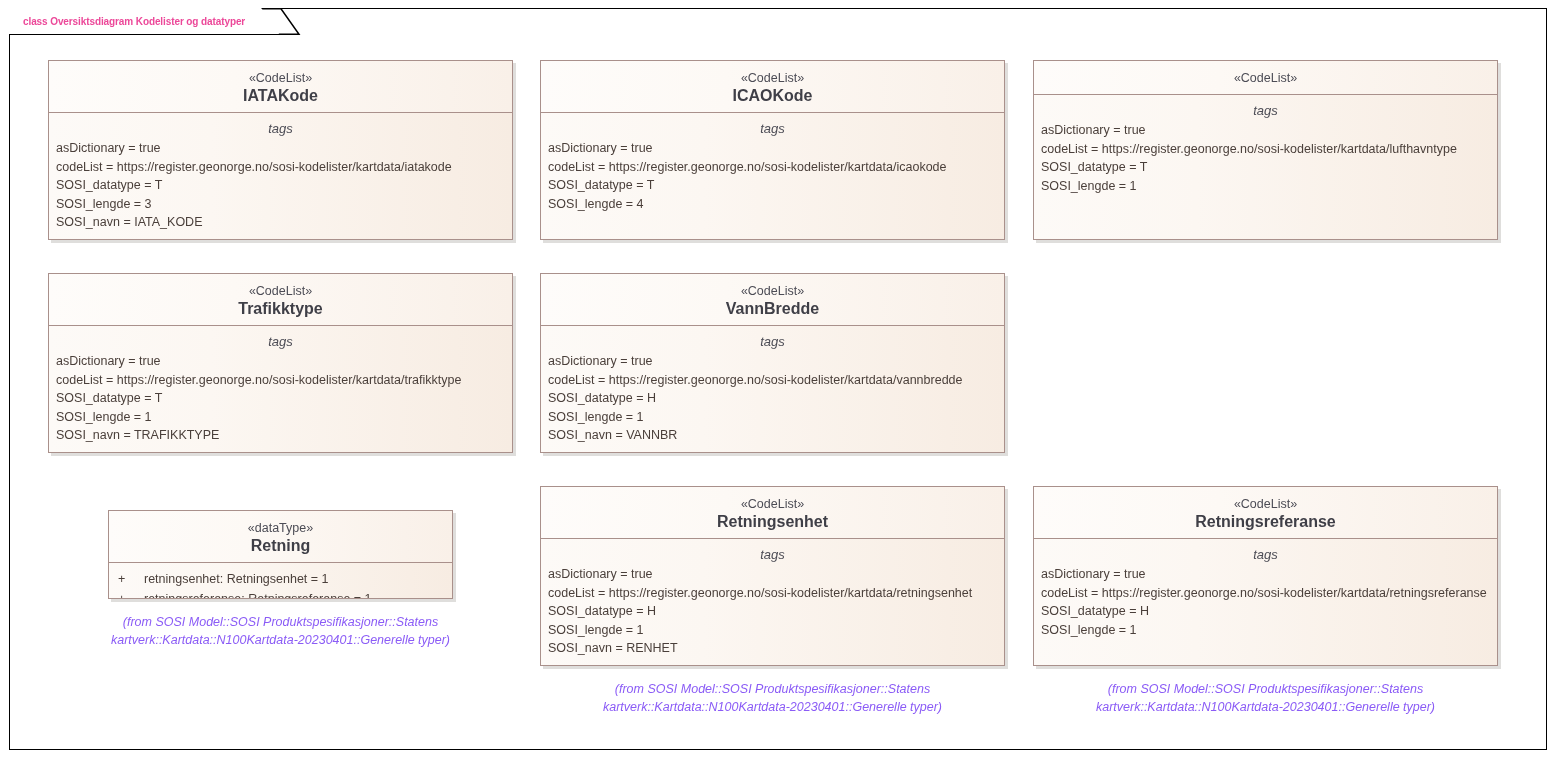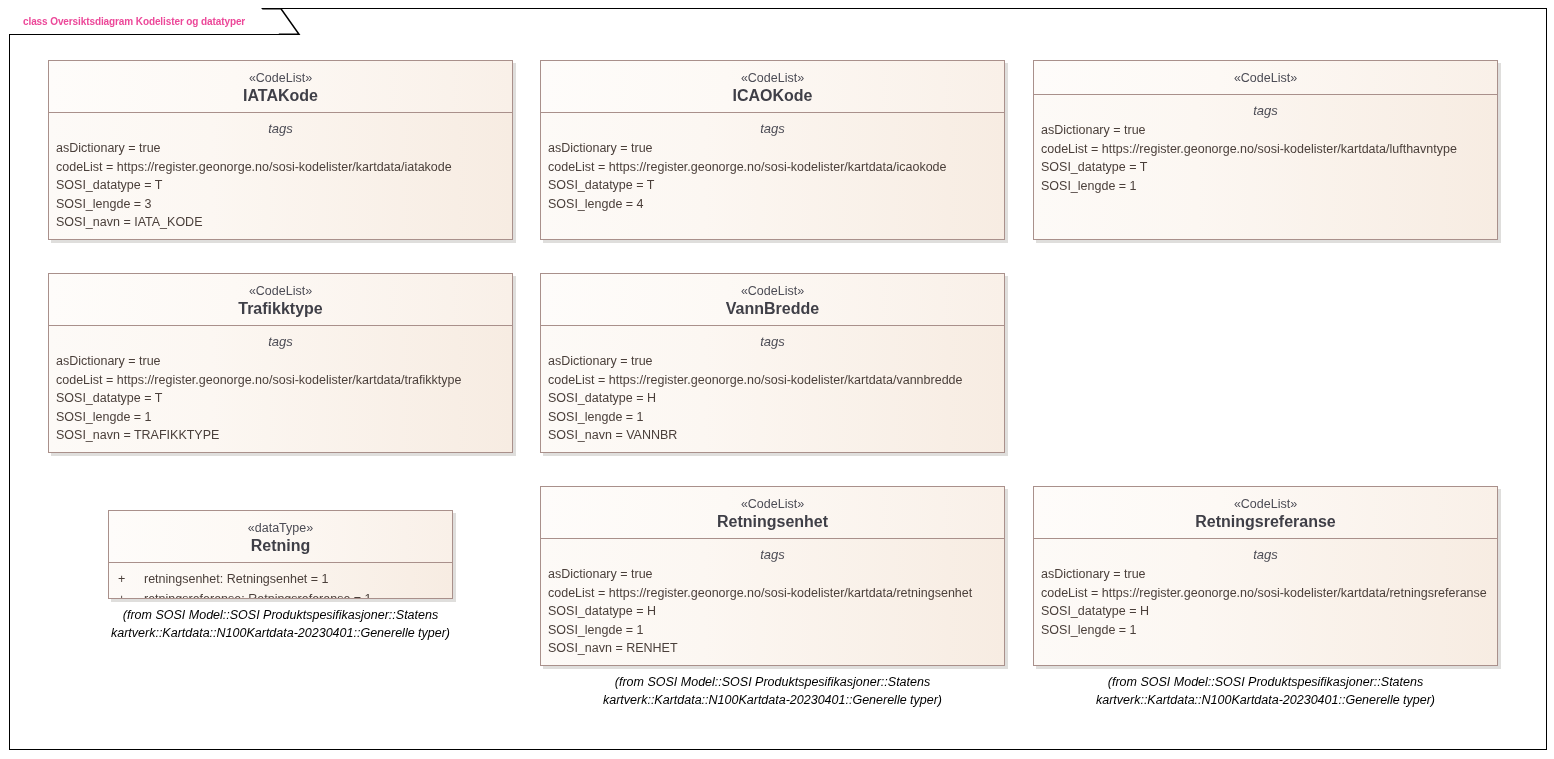--- a/index.html
+++ b/index.html
@@ -116,25 +116,25 @@
     display: flex;
   }
   .attr-vis {
     display: inline-block;
     width: 26px;
     flex: 0 0 26px;
   }
   .attr-text { flex: 1 1 auto; }
 
   .uml-footer {
-    margin-top: 7px;
+    margin-top: 14px;
     text-align: center;
     font-size: 12.5px;
     font-style: italic;
-    color: #000000;
+    color: #8b5cf6;
     line-height: 18px;
   }
 
   
   #node-iatakode           { left: 48px;   top: 60px;  width: 465px; }
   #node-iatakode .uml-box  { height: 180px; }
   #node-icaokode           { left: 540px;  top: 60px;  width: 465px; }
   #node-icaokode .uml-box  { height: 180px; }
   #node-lufthavntype       { left: 1033px; top: 60px;  width: 465px; }
   #node-lufthavntype .uml-box { height: 180px; }

